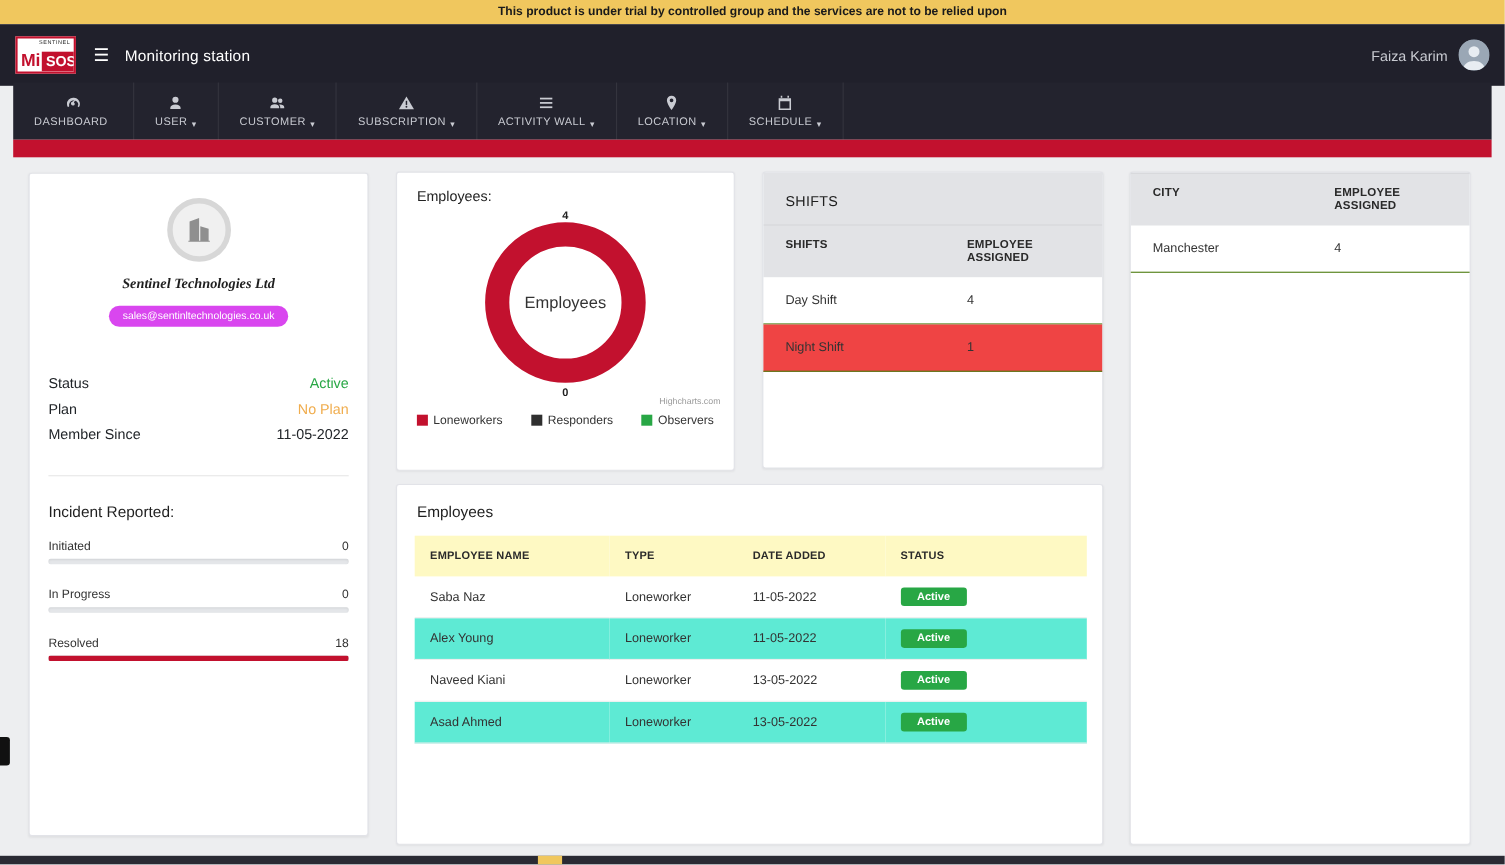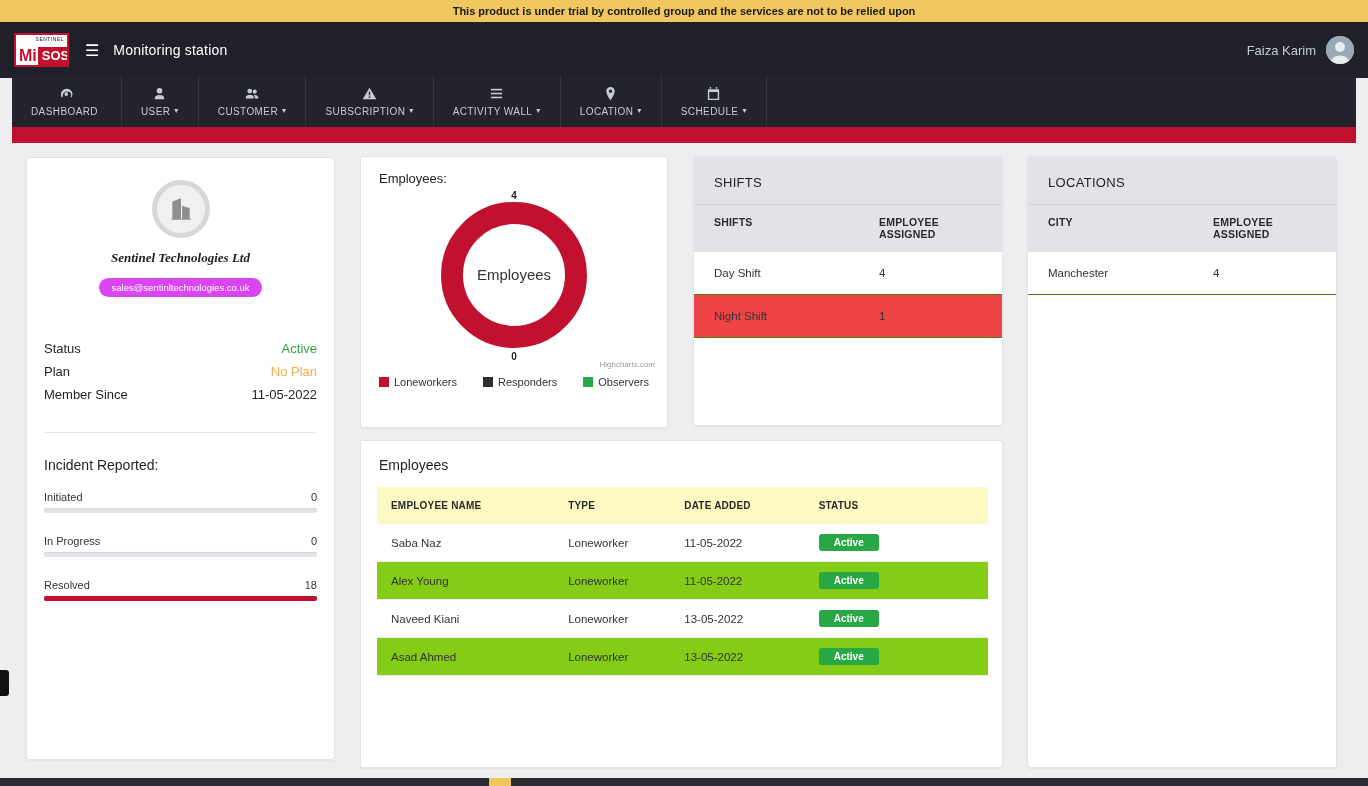--- a/index.html
+++ b/index.html
@@ -24,21 +24,21 @@
   .header-right { margin-left:auto; display:flex; align-items:center; gap:10px; }
   .user-name { color:#c9cbd2; font-size:13px; }
   .avatar { width:28px; height:28px; border-radius:50%; overflow:hidden; background:#9aa7b5; cursor:pointer; }
 
   
   .nav { position:absolute; top:75px; left:12px; width:1344px; height:52px; background:#23232e;
          display:flex; }
   .nav-item { display:flex; flex-direction:column; align-items:center; justify-content:center; gap:5px;
               padding:0 19px; border-right:1px solid rgba(255,255,255,.08); color:#c9cbd2; cursor:pointer; }
   .nav-item svg { display:block; }
-  .nav-label { font-size:10px; letter-spacing:.4px; display:flex; align-items:center; gap:4px; }
+  .nav-label { font-size:10px; letter-spacing:.4px; display:flex; align-items:flex-end; gap:4px; }
   .caret { font-size:8px; line-height:1; }
   .red-bar { position:absolute; top:127px; left:12px; width:1344px; height:16px; background:#c2112e; }
 
   
   .card { position:absolute; background:#fff; border:1px solid #e2e3e8; border-radius:3px;
           box-shadow:0 1px 2px rgba(0,0,0,.05); }
   .company-card  { left:26px;   top:157px; width:309px; height:603px; }
   .donut-card    { left:360px;  top:156px; width:308px; height:272px; }
   .shifts-card   { left:693px;  top:156px; width:310px; height:270px; }
   .locations-card{ left:1027px; top:156px; width:310px; height:612px; }
@@ -80,21 +80,21 @@
   .mini-row { display:flex; padding:15px 20px; font-size:11.5px; color:#333; border-bottom:1px solid #4d7c0f; }
   .mini-row.alt { background:#ef4444; }
   .c1 { flex:0 0 165px; } .c2 { flex:1; }
 
   
   .emp-title { font-size:14px; color:#1f1f1f; padding:16px 18px 14px; }
   table.emp { width:611px; margin:0 16px; border-collapse:collapse; font-size:11.5px; }
   table.emp th { background:#fef9c3; text-align:left; padding:13px 14px; font-size:10px;
                  color:#2a2a2a; font-weight:bold; letter-spacing:.2px; }
   table.emp td { padding:10px 14px; border-bottom:1px solid #eee; color:#333; }
-  table.emp tr.alt td { background:#84cc16; }
+  table.emp tr.alt td { background:#5eead4; }
   td.type { color:#c2112e; }
   .badge { display:inline-block; background:#28a745; color:#fff; font-size:10px; font-weight:bold;
            padding:3px 15px; border-radius:3px; }
   .w1{width:29%;} .w2{width:19%;} .w3{width:22%;} .w4{width:30%;}
 
   
   .left-tab { position:absolute; left:0; top:670px; width:9px; height:26px; background:#111;
               border-radius:0 3px 3px 0; }
   .bottom-bar { position:absolute; left:0; bottom:0; width:1368px; height:8px; background:#2a2a33; }
   .bottom-yellow { position:absolute; left:489px; bottom:0; width:22px; height:8px; background:#f0c75e; }
@@ -291,21 +291,20 @@
     <span class="c2">4</span>
   </div>
   <div class="mini-row alt">
     <span class="c1">Night Shift</span>
     <span class="c2">1</span>
   </div>
 </div>
 
 <div class="card locations-card">
   <div class="gray-head">
-    <div class="mini-title">LOCATIONS</div>
     <div class="mini-cols">
       <span class="c1">CITY</span>
       <span class="c2">EMPLOYEE ASSIGNED</span>
     </div>
   </div>
   <div class="mini-row">
     <span class="c1">Manchester</span>
     <span class="c2">4</span>
   </div>
 </div>

